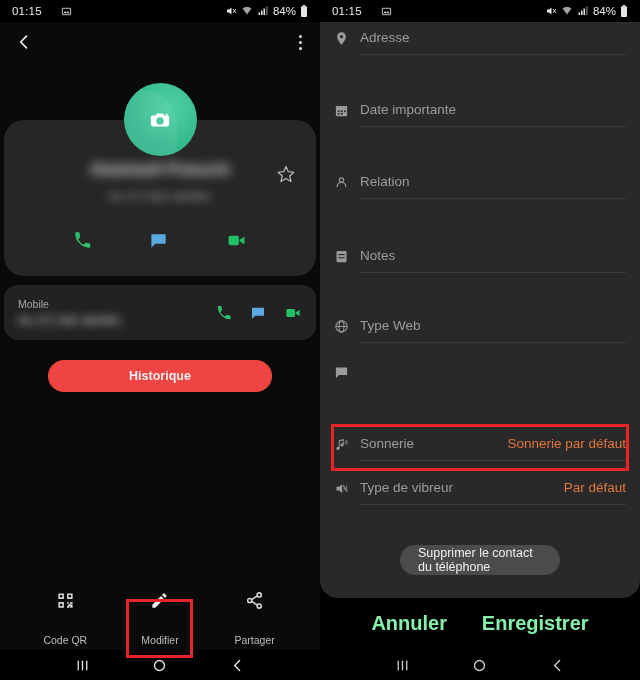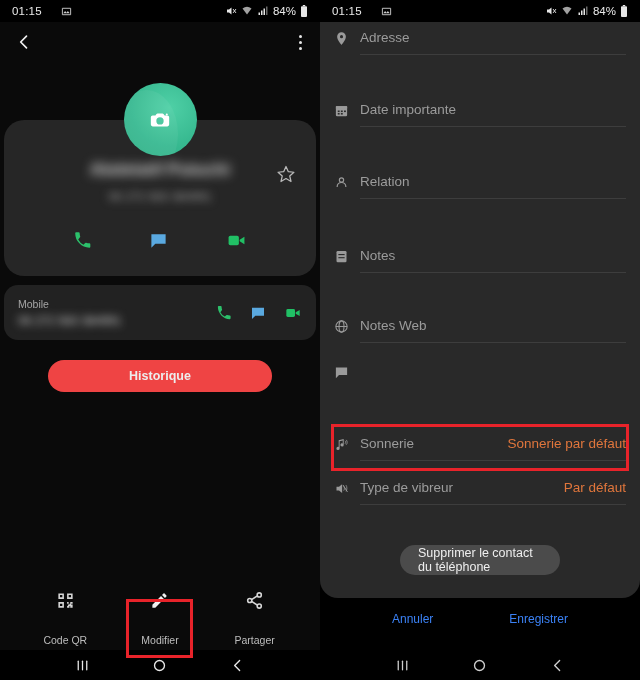--- a/index.html
+++ b/index.html
@@ -138,21 +138,21 @@
   .delete-btn {
     position: absolute; left: 50%; transform: translateX(-50%);
     top: 523px; height: 30px; padding: 0 18px; border-radius: 15px;
     background: #4b4b4b; display: flex; align-items: center;
     justify-content: center; color: #efefef; font-size: 12.5px;
   }
   .footer-btns {
     position: absolute; left: 0; right: 0; top: 612px;
     display: flex; justify-content: space-around; padding: 0 34px;
   }
-  .footer-btns span { color: #3b82f6; font-size: 12px; }
+  .footer-btns span { color: #86efac; font-size: 20px; font-weight: bold; }
 </style>
 </head>
 <body>
 
 <div class="screens">
 
   <div class="screen screen-left">
 
     <div class="statusbar">
       <div class="sb-left">
@@ -443,21 +443,21 @@
       <div class="frow" style="top:296px">
         <span class="fico ic">
           <svg width="15" height="15" viewBox="0 0 24 24" fill="none" stroke="#9a9a9a" stroke-width="1.7">
               <circle cx="12" cy="12" r="9"></circle>
               <ellipse cx="12" cy="12" rx="4" ry="9"></ellipse>
               <line x1="3" y1="12" x2="21" y2="12"></line>
             </svg>
         </span>
         <div class="fbody">
           <div class="fline">
-            <span class="flabel">Notes Web</span>
+            <span class="flabel">Type Web</span>
             <span class="fvalue"></span>
           </div>
           <div class="funderline"></div>
         </div>
       </div>
 
       <div class="frow" style="top:342px">
         <span class="fico ic">
           <svg width="15" height="15" viewBox="0 0 24 24" fill="#9a9a9a">
               <path d="M3 4h18v12H8l-5 5z"></path>

